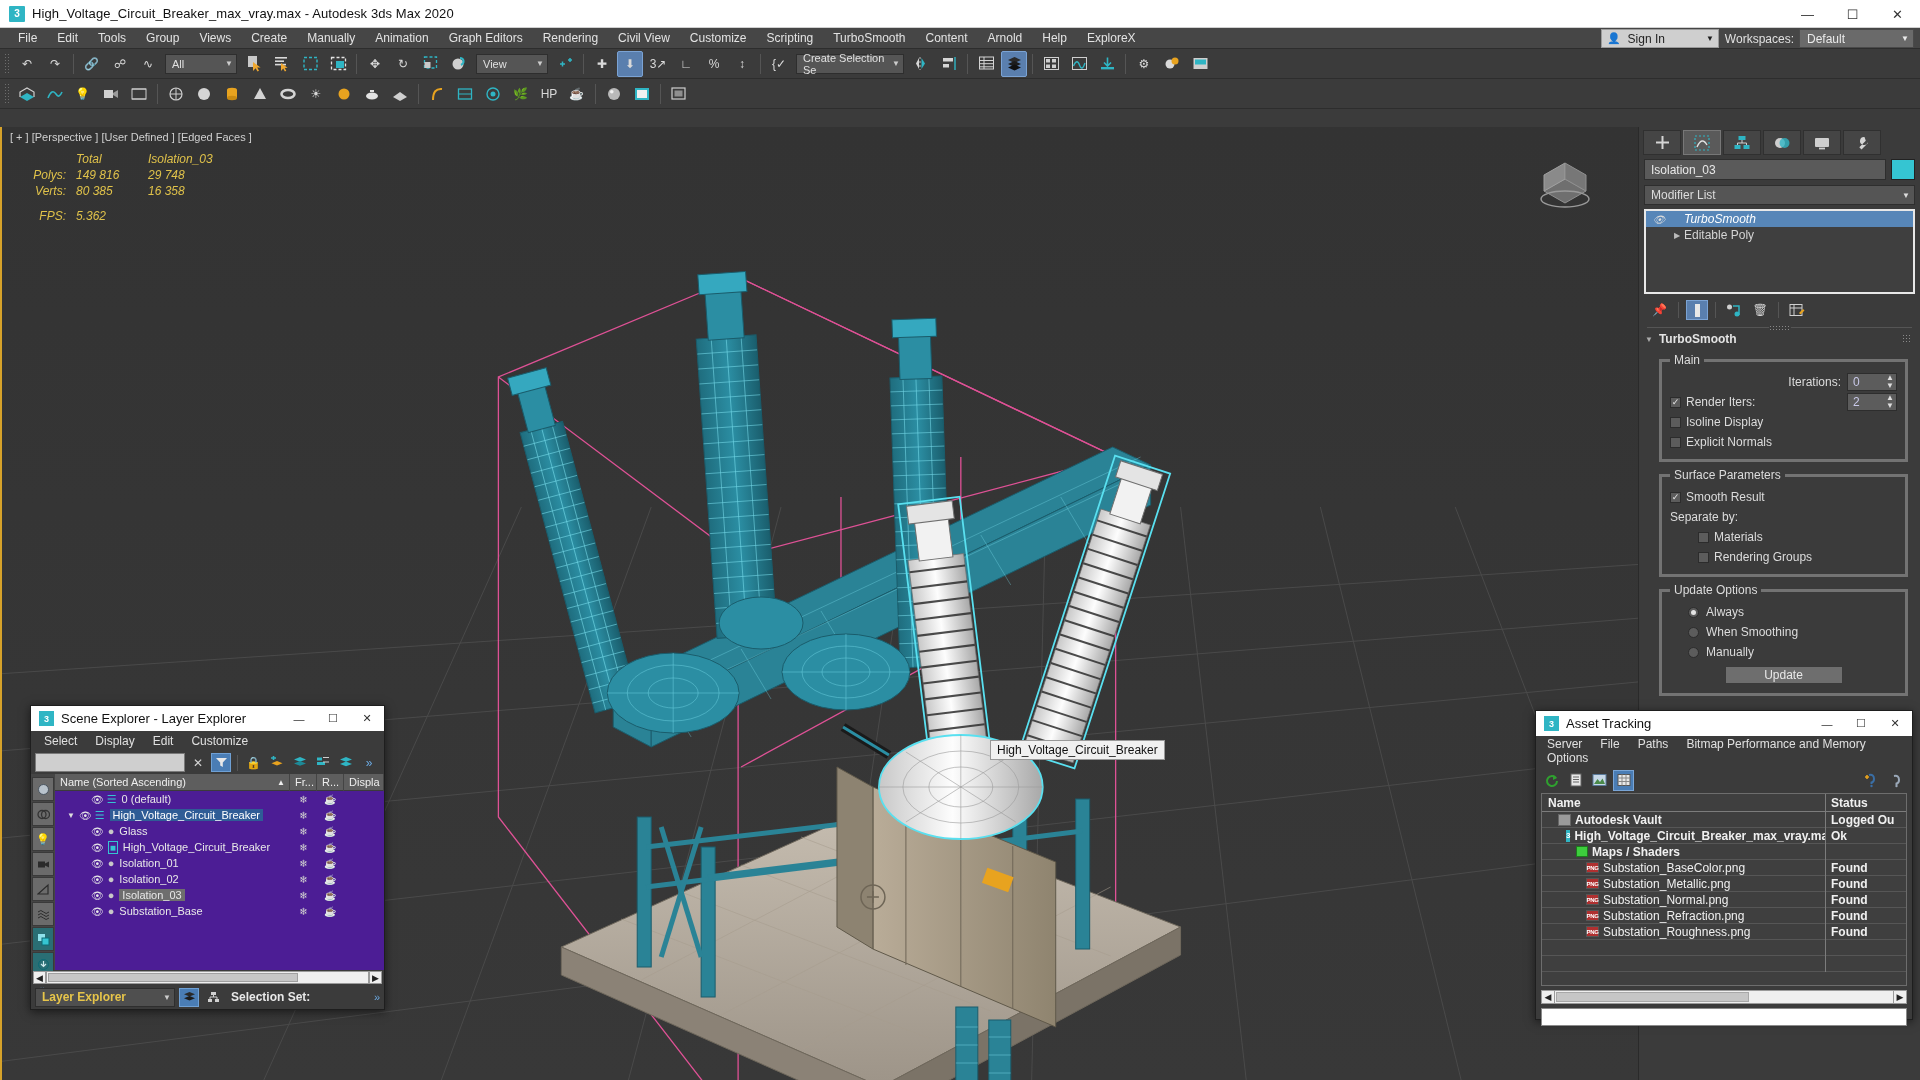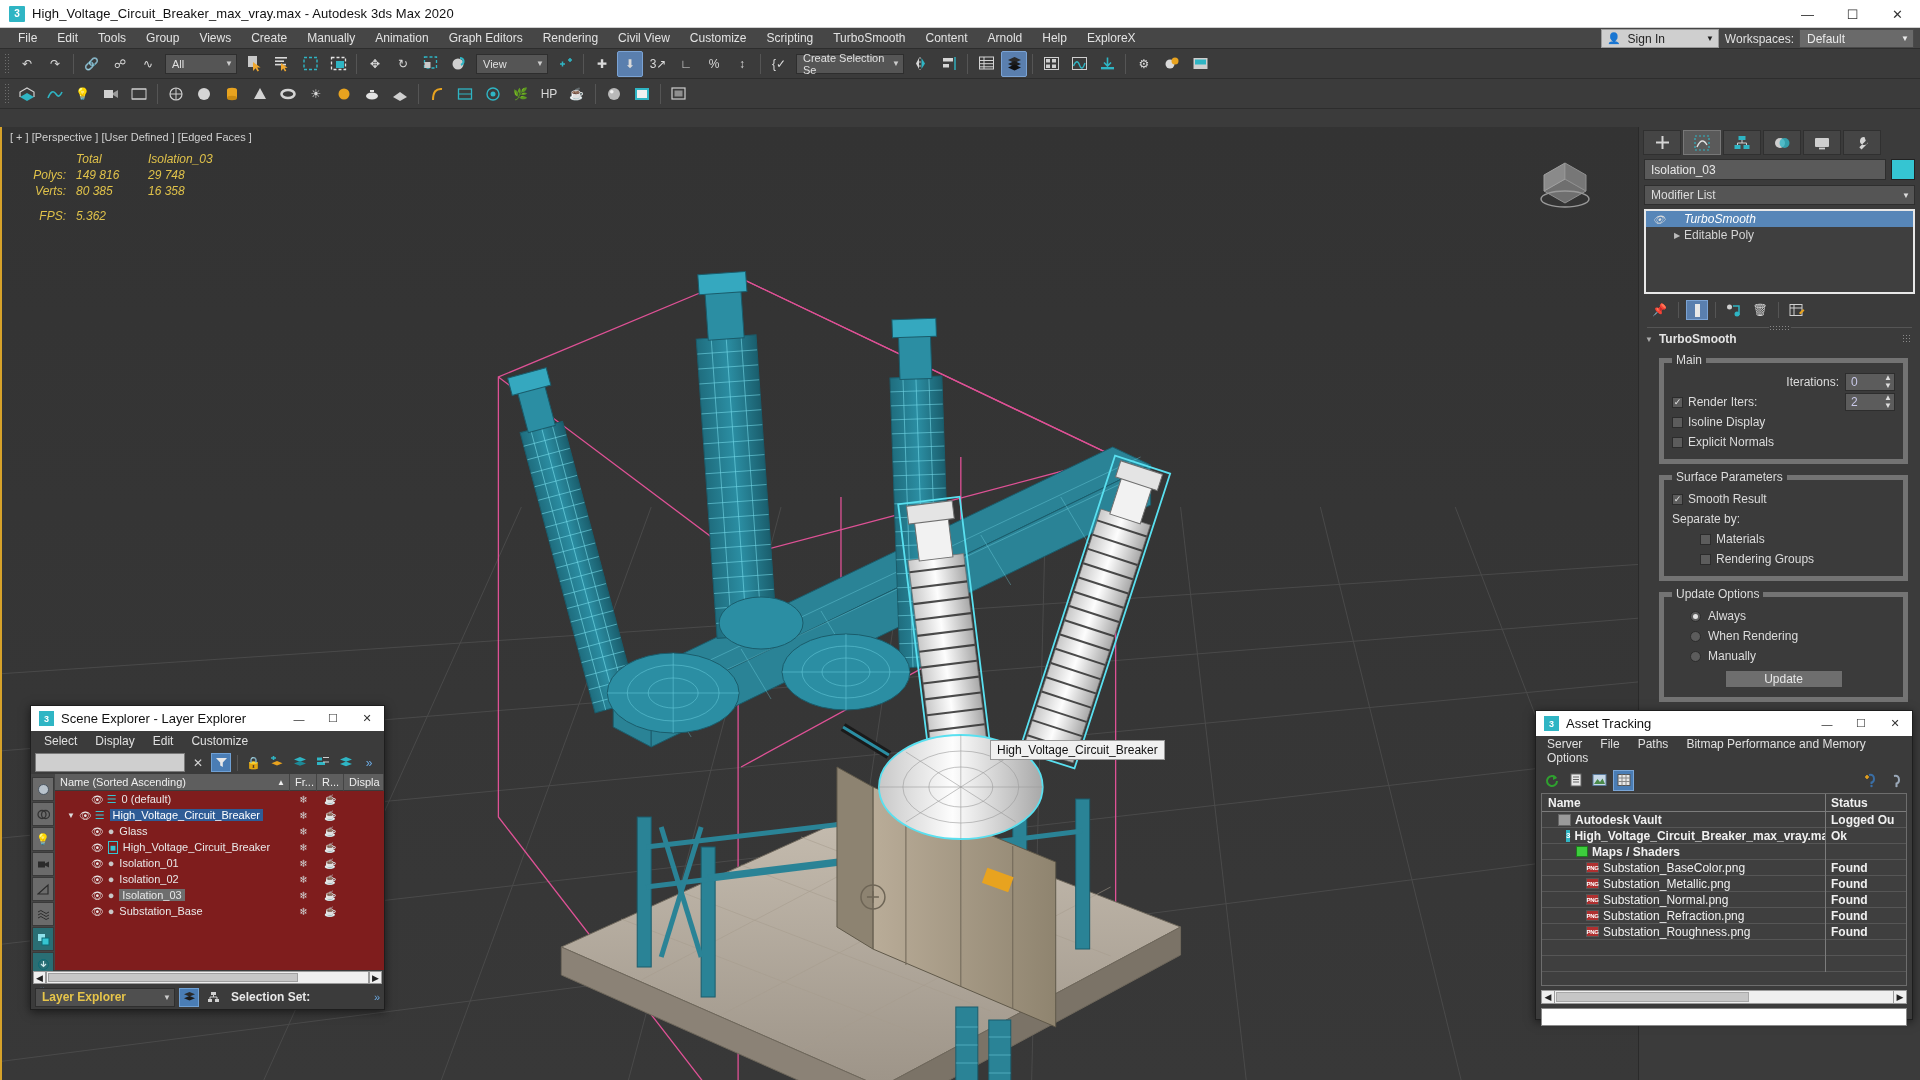--- a/index.html
+++ b/index.html
@@ -144,21 +144,21 @@
   }
   .rollup-title {
     display:flex; align-items:center; gap:6px; padding:4px 8px 4px 6px;
     font-size:12px; font-weight:bold; color:#e4e4e4;
   }
   .rollup-title .tri { font-size:8px; color:#aaa; }
   .rollup-title .dots { margin-left:auto;
     width:10px;height:10px;background-image:radial-gradient(#8a8a8a .8px,transparent .8px);
     background-size:3px 3px; }
   fieldset {
-    border:5px solid #737373; margin:3px 12px 6px 20px; padding:5px 8px 7px 8px;
+    border:3px solid #737373; margin:3px 12px 6px 20px; padding:5px 8px 7px 8px;
   }
   legend { font-size:12px; color:#dcdcdc; padding:0 4px; }
   .prow { display:flex; align-items:center; height:20px; font-size:12px; color:#dcdcdc; }
   .prow .lbl { margin-left:auto; padding-right:6px; }
   .spin {
     width:50px; height:18px; background:#5c5c5c; border:1px solid #2d2d2d;
     display:flex; align-items:center; padding-left:5px; font-size:12px; color:#c8c8e8;
   }
   .spin .sp { margin-left:auto; width:12px; text-align:center; font-size:8px; color:#ddd; line-height:8px; }
   .cbx { width:11px; height:11px; background:#5c5c5c; border:1px solid #2c2c2c;
@@ -193,21 +193,21 @@
   #se-search input { width:150px; height:19px; background:#cfcfcf; border:1px solid #7a7a7a;
                      font-size:11px; padding:0 4px; color:#111; font-family:"Liberation Sans",sans-serif; }
   .seb { width:20px;height:19px;display:flex;align-items:center;justify-content:center;
          color:#d4d4d4; font-size:12px; border:1px solid transparent; }
   .seb.on { background:#4a7db5; border-color:#6fa0d4; }
   #se-body { display:flex; height:196px; }
   #se-side { width:24px; background:#454545; padding-top:2px; }
   .seside { width:22px;height:24px;margin:1px; display:flex;align-items:center;justify-content:center;
             background:#6b6b6b; border:1px solid #3a3a3a; color:#e0e0e0; font-size:11px; }
   .seside.teal { background:#2a6e74; }
-  #se-list { flex:1; background:#7f1d1d; overflow:hidden; position:relative; }
+  #se-list { flex:1; background:#4c1d95; overflow:hidden; position:relative; }
   .se-head { display:flex; height:17px; background:#5e5e5e; border-bottom:1px solid #3b3b3b;
              font-size:11px; color:#eee; align-items:center; }
   .se-head .c { border-right:1px solid #444; height:17px; line-height:17px; padding-left:5px; overflow:hidden; }
   .se-row { display:flex; height:16px; align-items:center; font-size:11px; color:#e8e8e8; }
   .se-row .nm { flex:1; display:flex; align-items:center; overflow:hidden; }
   .se-row.sel .nmtxt { background:#2f5c96; color:#fff; padding:0 3px; }
   .se-row.hl .nmtxt { background:#6e6e6e; padding:0 3px; }
   .se-row .col { width:27px; text-align:center; font-size:10px; color:#cfcfcf; }
   .se-row .colw { width:40px; }
   #se-hscroll { height:15px; background:#3b3b3b; display:flex; align-items:center; padding:0 2px; }
@@ -1043,21 +1043,21 @@
   <fieldset>
     <legend>Update Options</legend>
     <div class="prow" style="padding-left:18px">
       <span class="rdo">
           <span class="dot"></span>
         </span>
       <span>Always</span>
     </div>
     <div class="prow" style="padding-left:18px">
       <span class="rdo"></span>
-      <span>When Rendering</span>
+      <span>When Smoothing</span>
     </div>
     <div class="prow" style="padding-left:18px">
       <span class="rdo"></span>
       <span>Manually</span>
     </div>
     <div class="updbtn">Update</div>
   </fieldset>
 </div>
 
 <div class="floatwin" id="scene-explorer">

